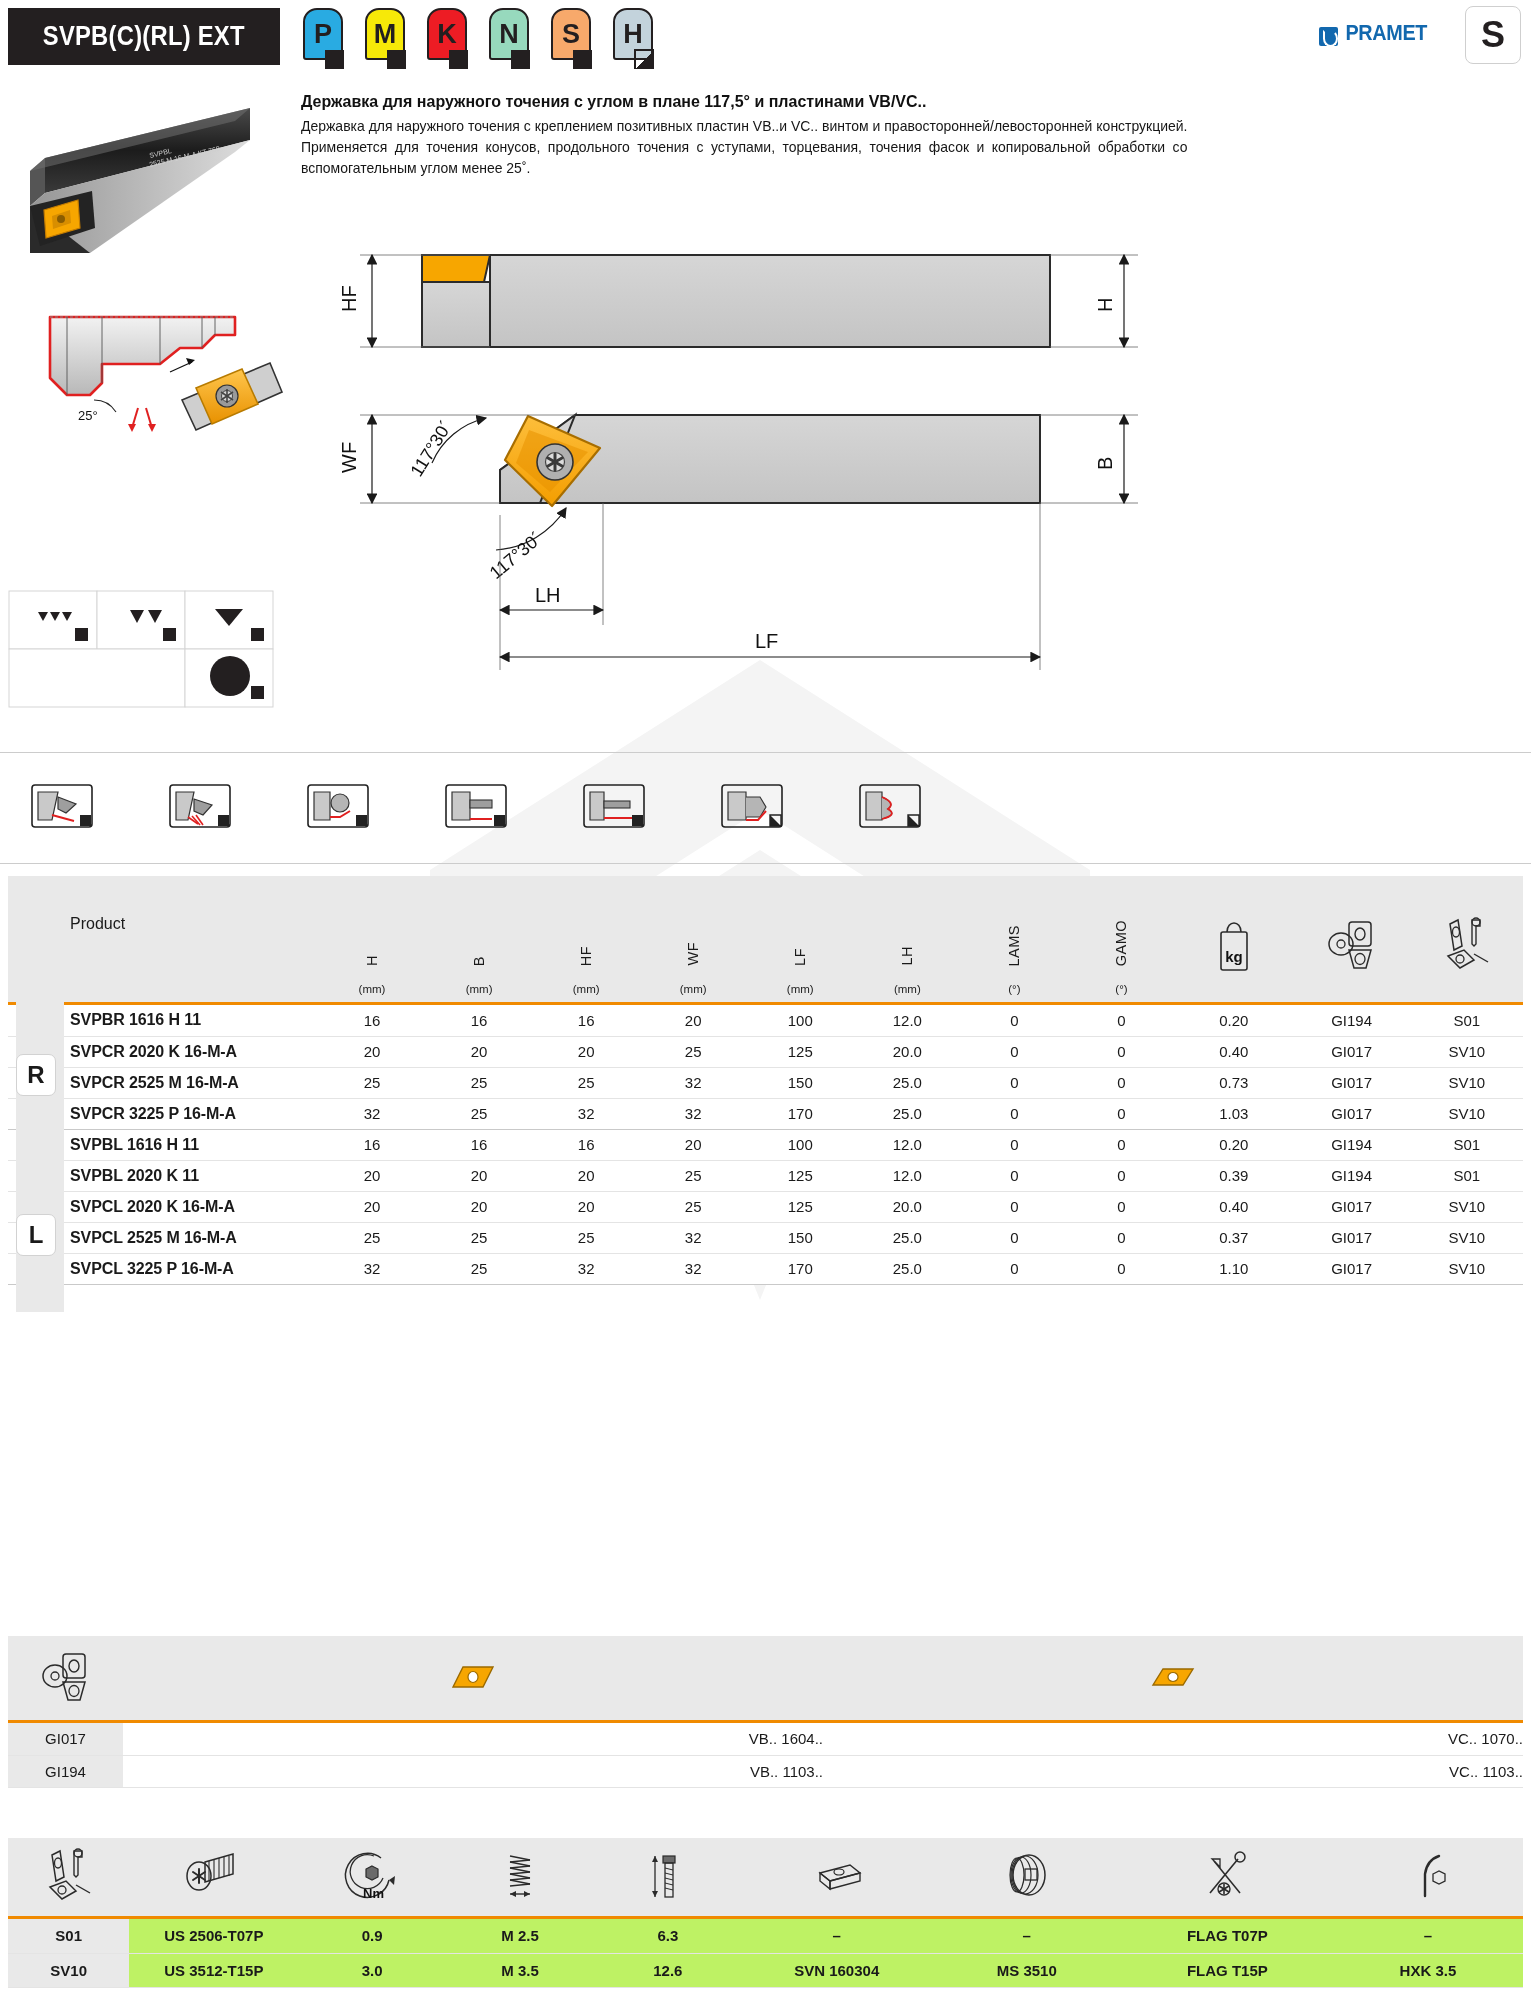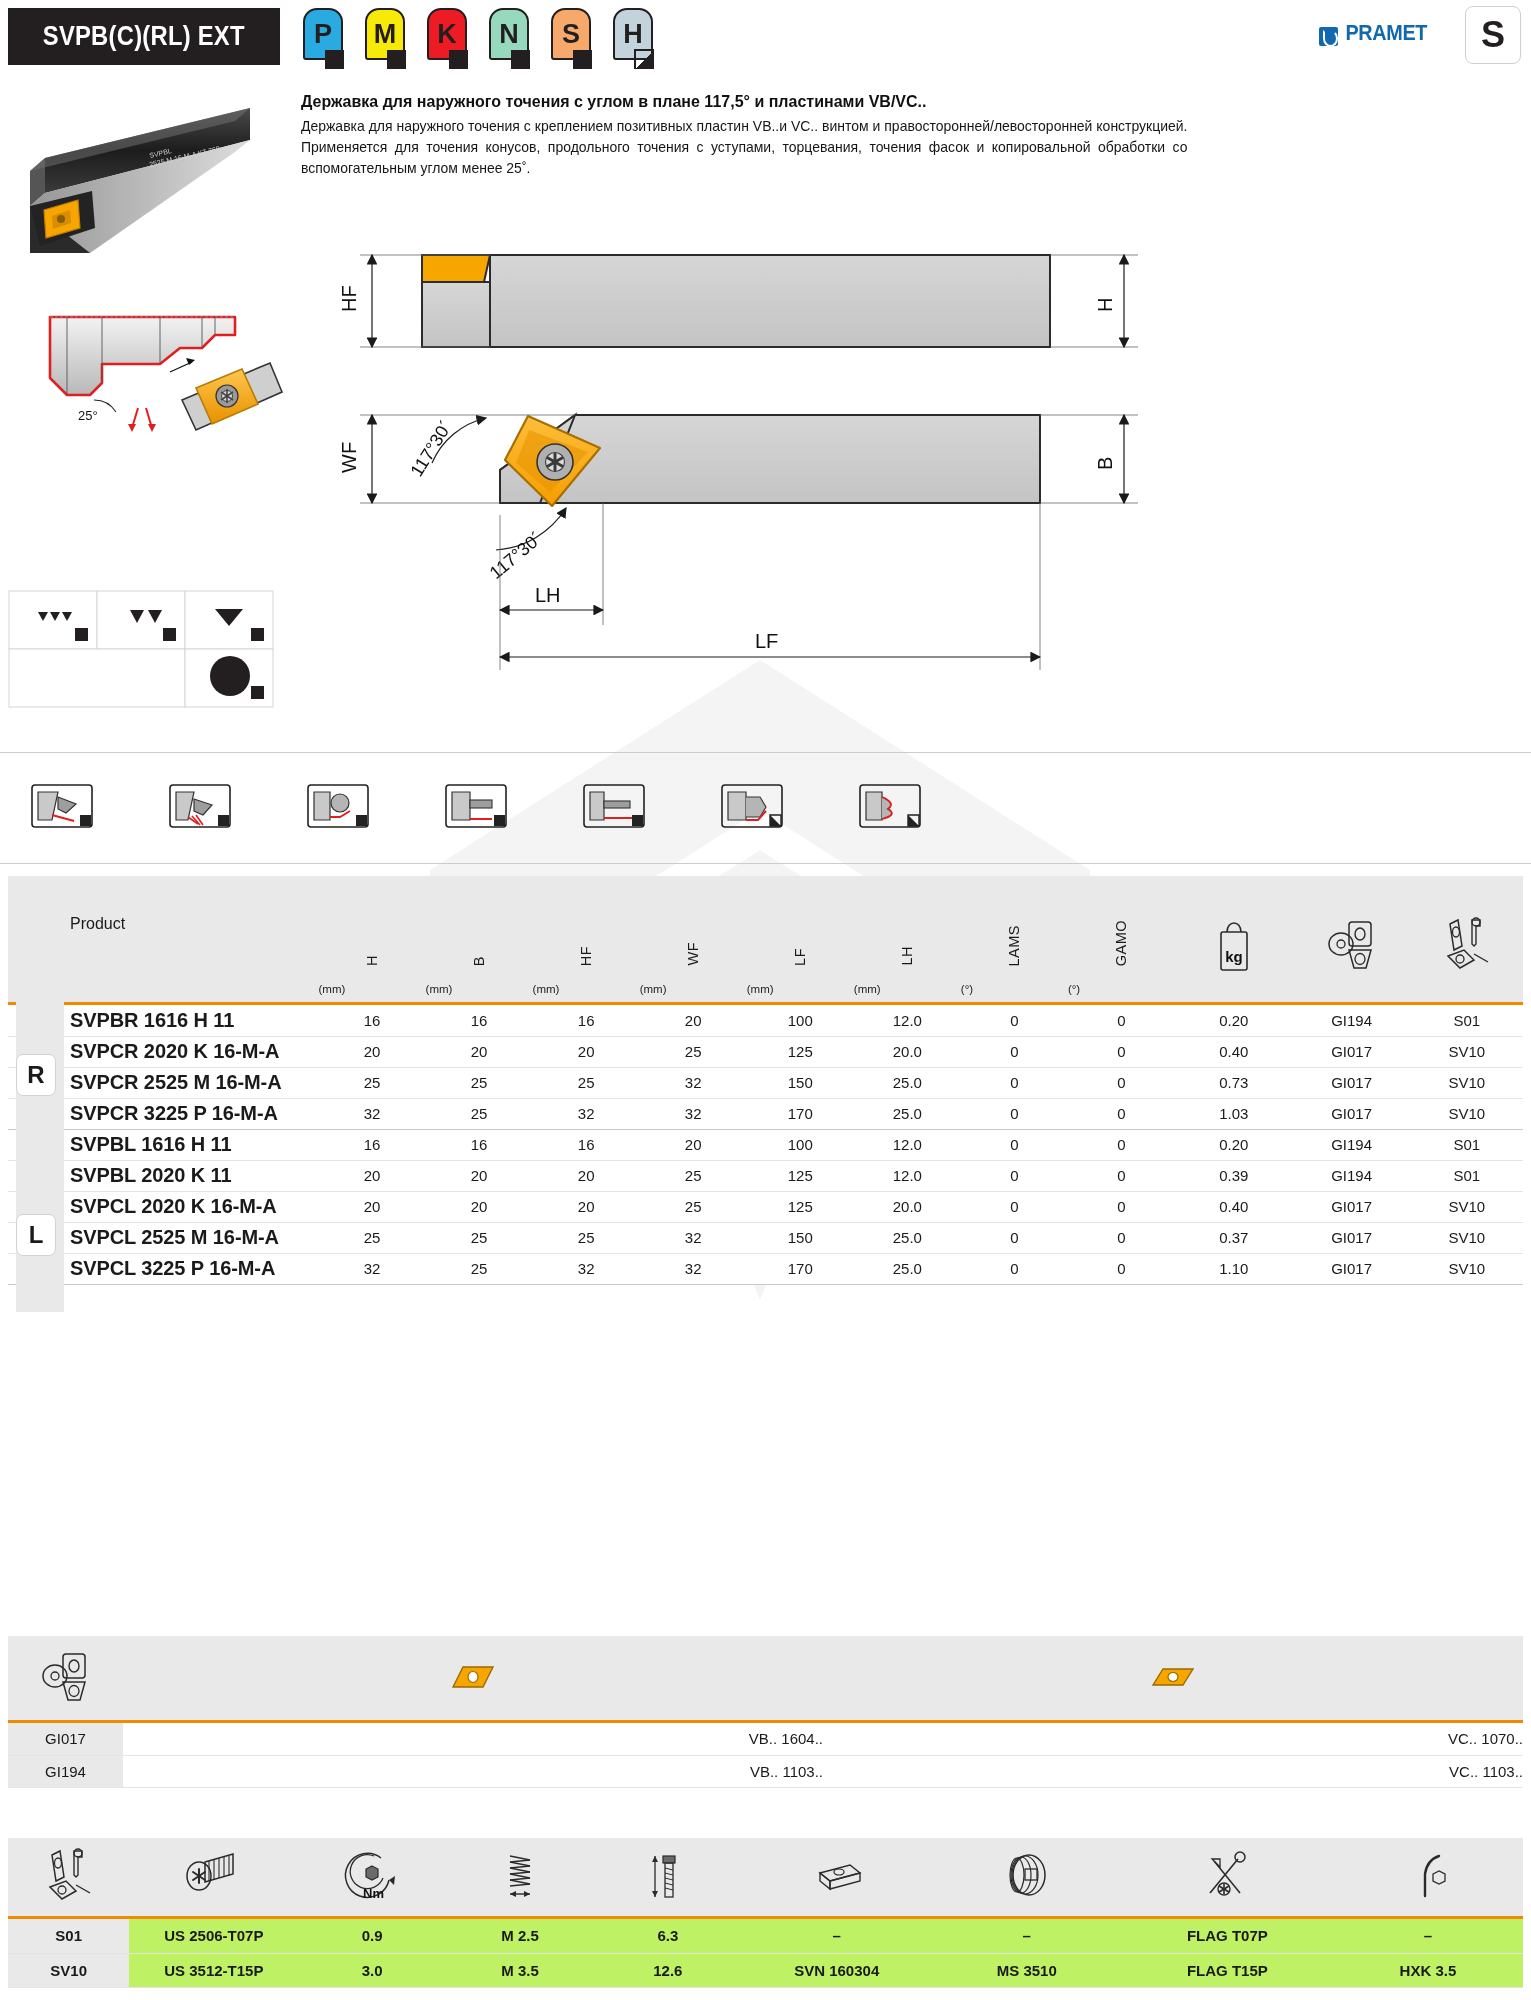--- a/index.html
+++ b/index.html
@@ -215,20 +215,21 @@
     font-size: 14.5px;
     font-weight: normal;
     letter-spacing: 0.5px;
     margin: 0 auto 6px;
     display: block;
     text-align: center;
   }
   .unit-row td {
     background: #e9e9e9;
     font-size: 11.5px;
+    text-align: center;
     height: 30px;
     padding-bottom: 7px;
     vertical-align: bottom;
     color: #222;
   }
   .unit-row td:first-child { background: #e9e9e9; }
   .orange-sep td {
     height: 3px; padding: 0;
     background: #f08a00;
     border: none;
@@ -237,21 +238,21 @@
     height: 31px;
     font-size: 15px;
     text-align: center;
     border-bottom: 1px solid #e4e4e4;
     background: #fff;
   }
   .data-row td.prod {
     text-align: left;
     padding-left: 62px;
     font-weight: bold;
-    font-size: 20px;
+    font-size: 16px;
     letter-spacing: -0.1px;
   }
   .data-row.group-end td { border-bottom: 1px solid #c9c9c9; }
 
   .handbadge {
     position: absolute;
     left: 8px;
     width: 40px; height: 42px;
     background: #fff;
     border: 1px solid #d2d2d2;

